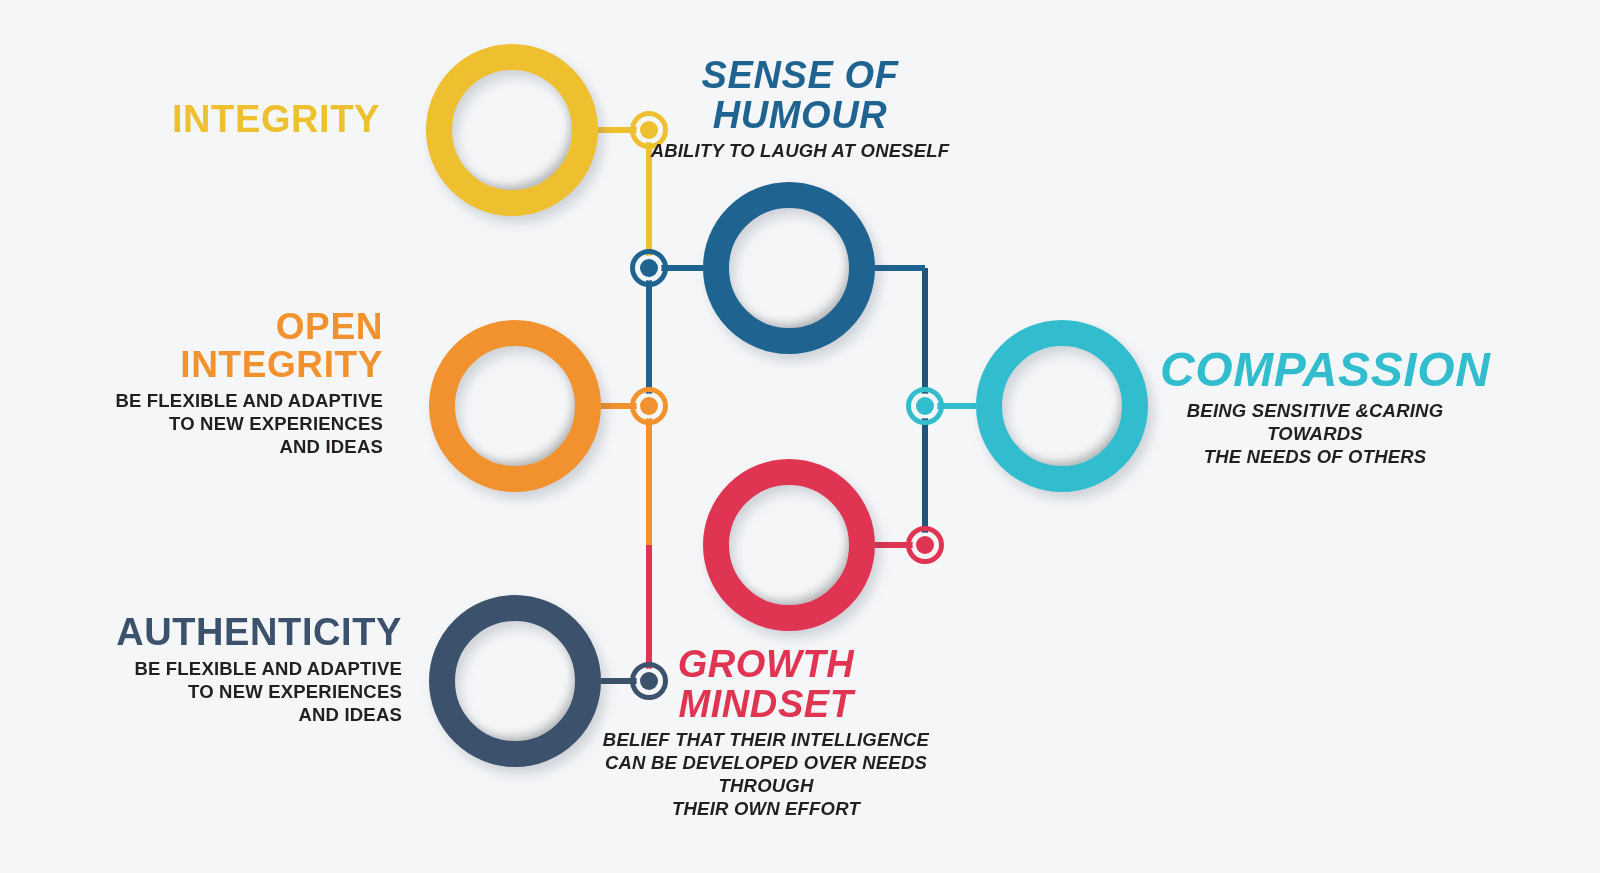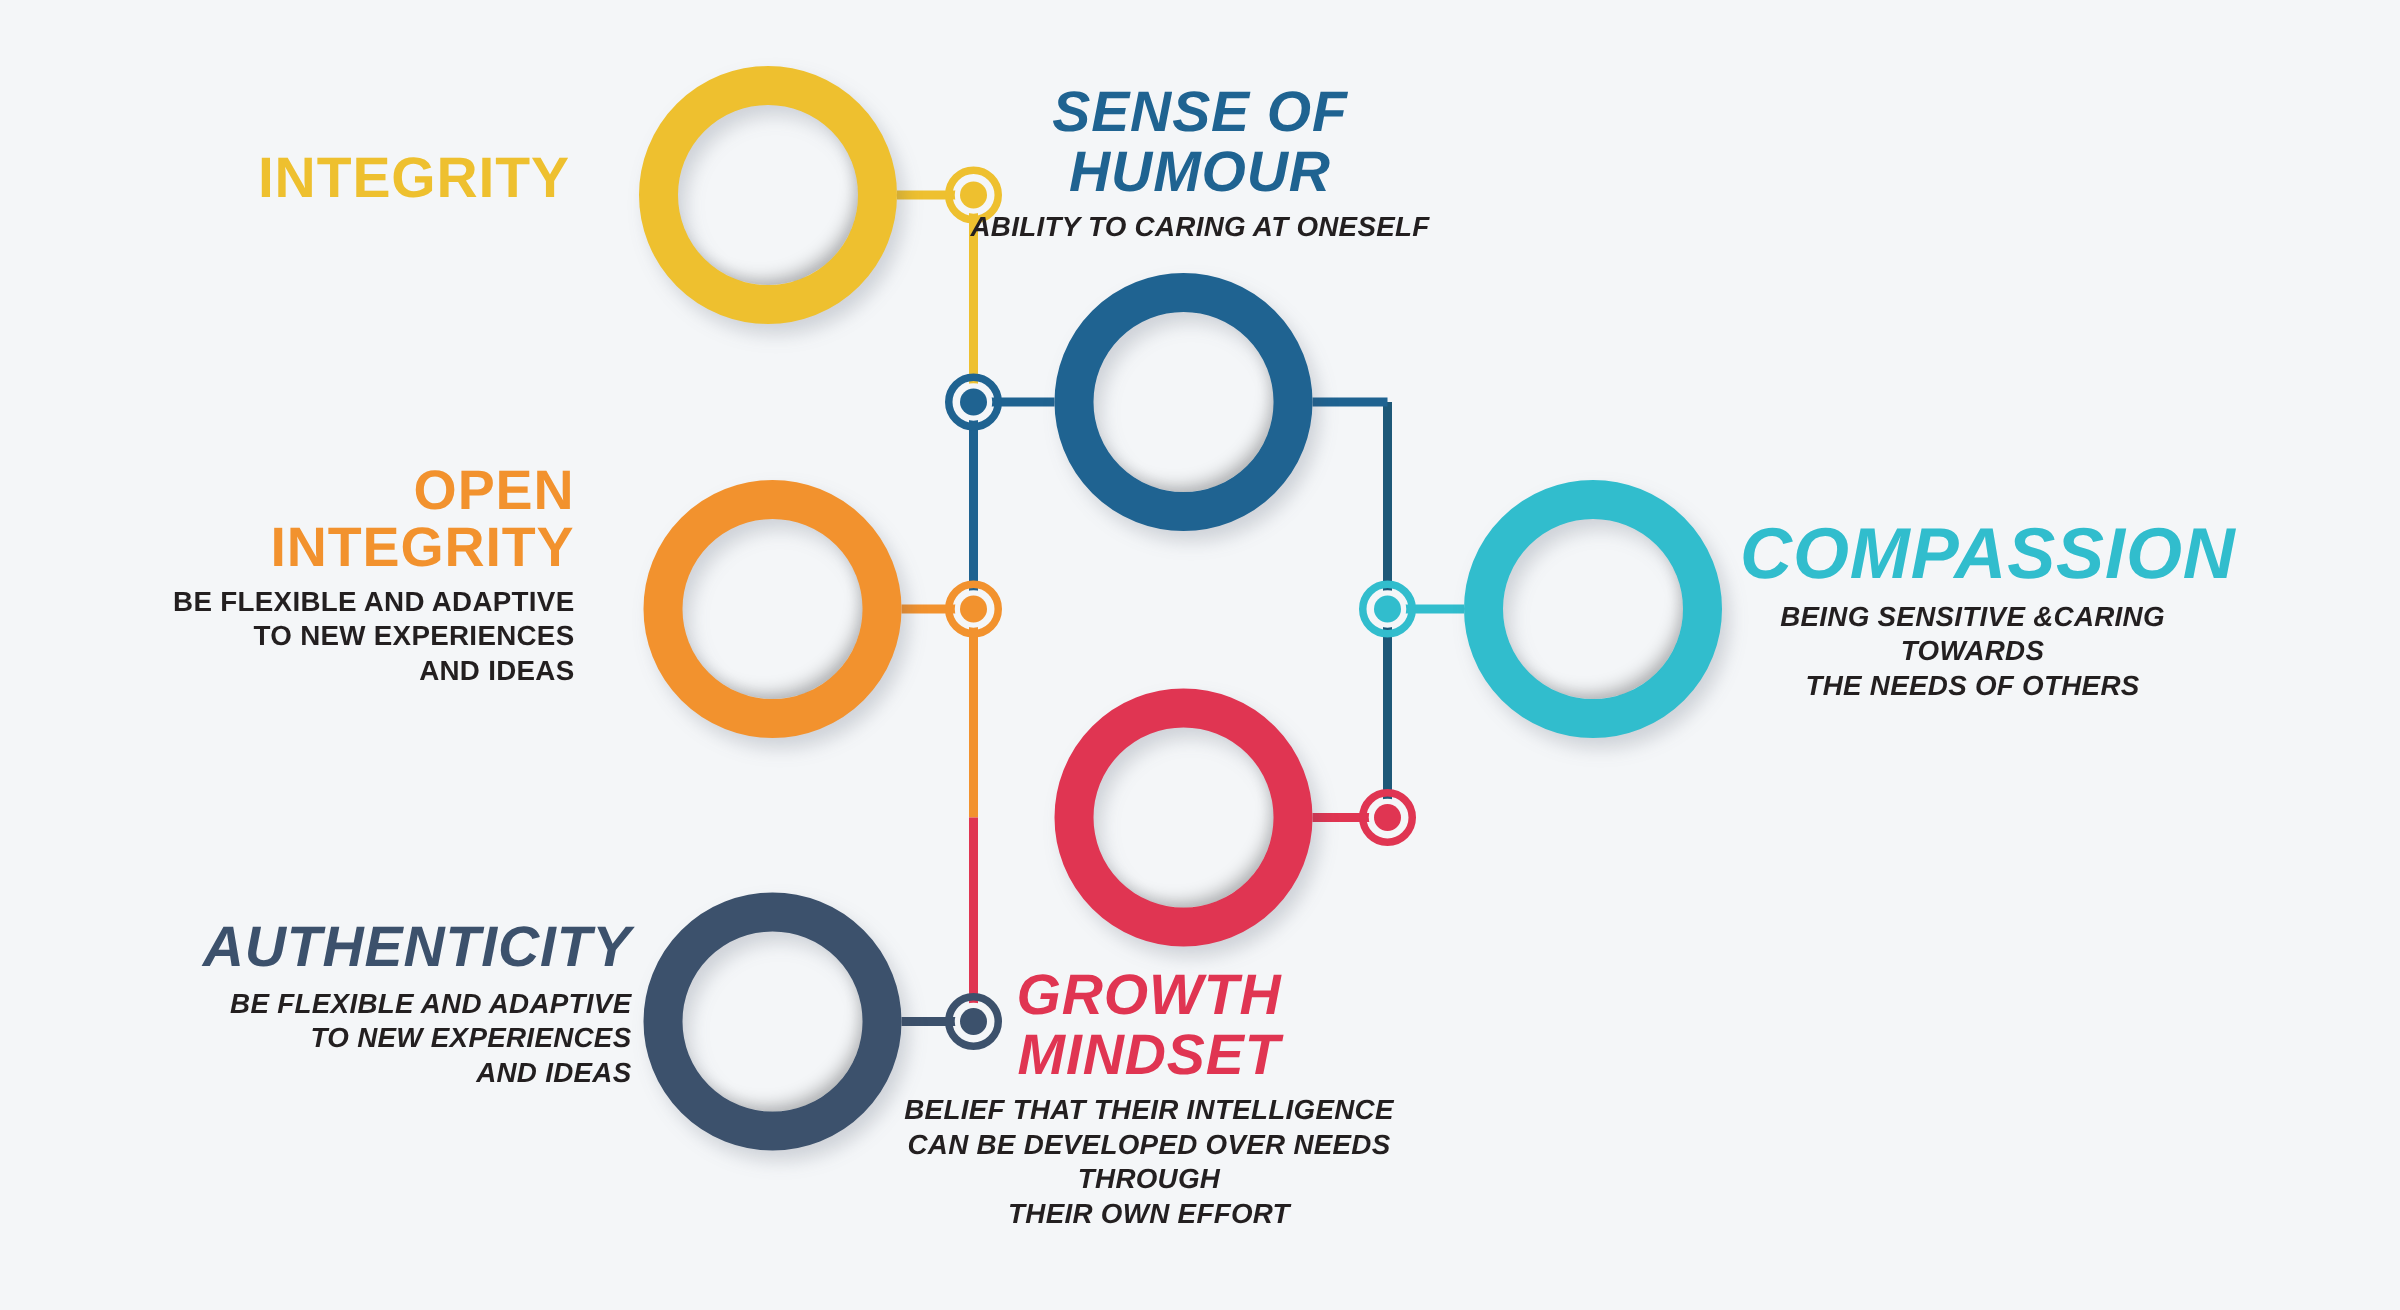--- a/index.html
+++ b/index.html
@@ -143,21 +143,21 @@
       </div>
     </div>
 
   <div class="block t-right" style="left:60px; top:100px; width:320px;">
     <p class="title" style="color: rgb(238, 192, 47); font-size: 38px;">INTEGRITY</p>
   </div>
 
   <div class="block t-center" style="left:620px; top:56px; width:360px;">
     <p class="title" style="color: rgb(31, 99, 145); font-size: 38px;">SENSE OF
 HUMOUR</p>
-    <p class="desc">ABILITY TO CARING AT ONESELF</p>
+    <p class="desc">ABILITY TO LAUGH AT ONESELF</p>
   </div>
 
   <div class="block t-right" style="left:60px; top:308px; width:323px;">
     <p class="title" style="color: rgb(242, 146, 46); font-size: 37px;">OPEN
 INTEGRITY</p>
     <p class="desc">BE FLEXIBLE AND ADAPTIVE
 TO NEW EXPERIENCES
 AND IDEAS</p>
   </div>
 
@@ -169,20 +169,20 @@
   </div>
 
   <div class="block t-center" style="left:564px; top:645px; width:404px;">
     <p class="title" style="color: rgb(224, 53, 82); font-size: 38px;">GROWTH
 MINDSET</p>
     <p class="desc">BELIEF THAT THEIR INTELLIGENCE
 CAN BE DEVELOPED OVER NEEDS THROUGH
 THEIR OWN EFFORT</p>
   </div>
 
-  <div class="block t-right" style="left:71px; top:613px; width:350px;font-style:italic;">
+  <div class="block t-right" style="left:52px; top:613px; width:350px;">
     <p class="title" style="color: rgb(60, 81, 108); font-size: 38px;">AUTHENTICITY</p>
     <p class="desc">BE FLEXIBLE AND ADAPTIVE
 TO NEW EXPERIENCES
 AND IDEAS</p>
   </div>
 
 </div>
 
 </body></html>

